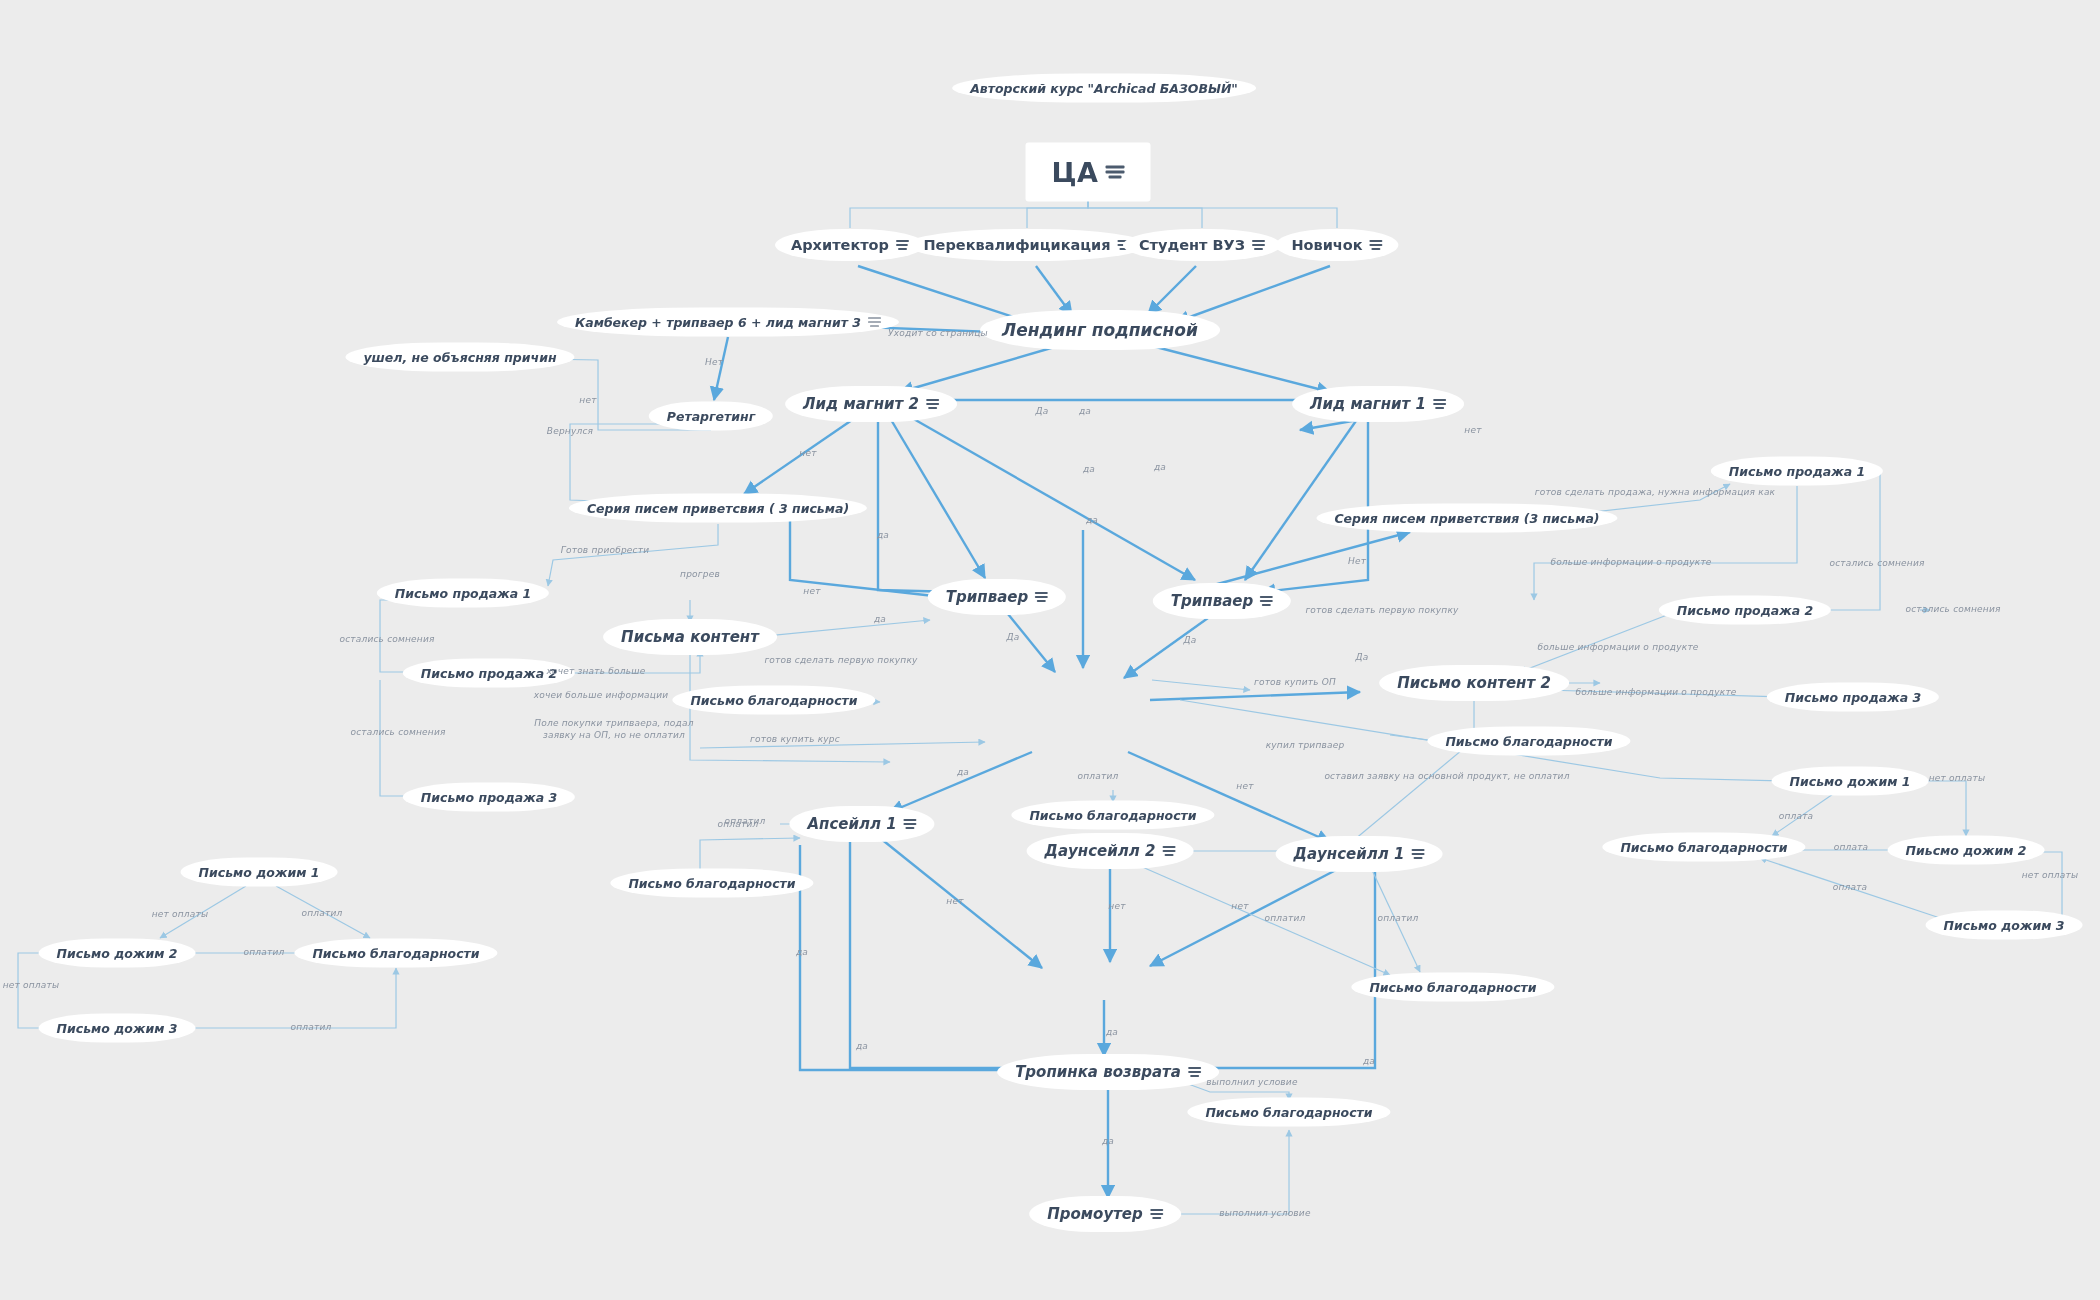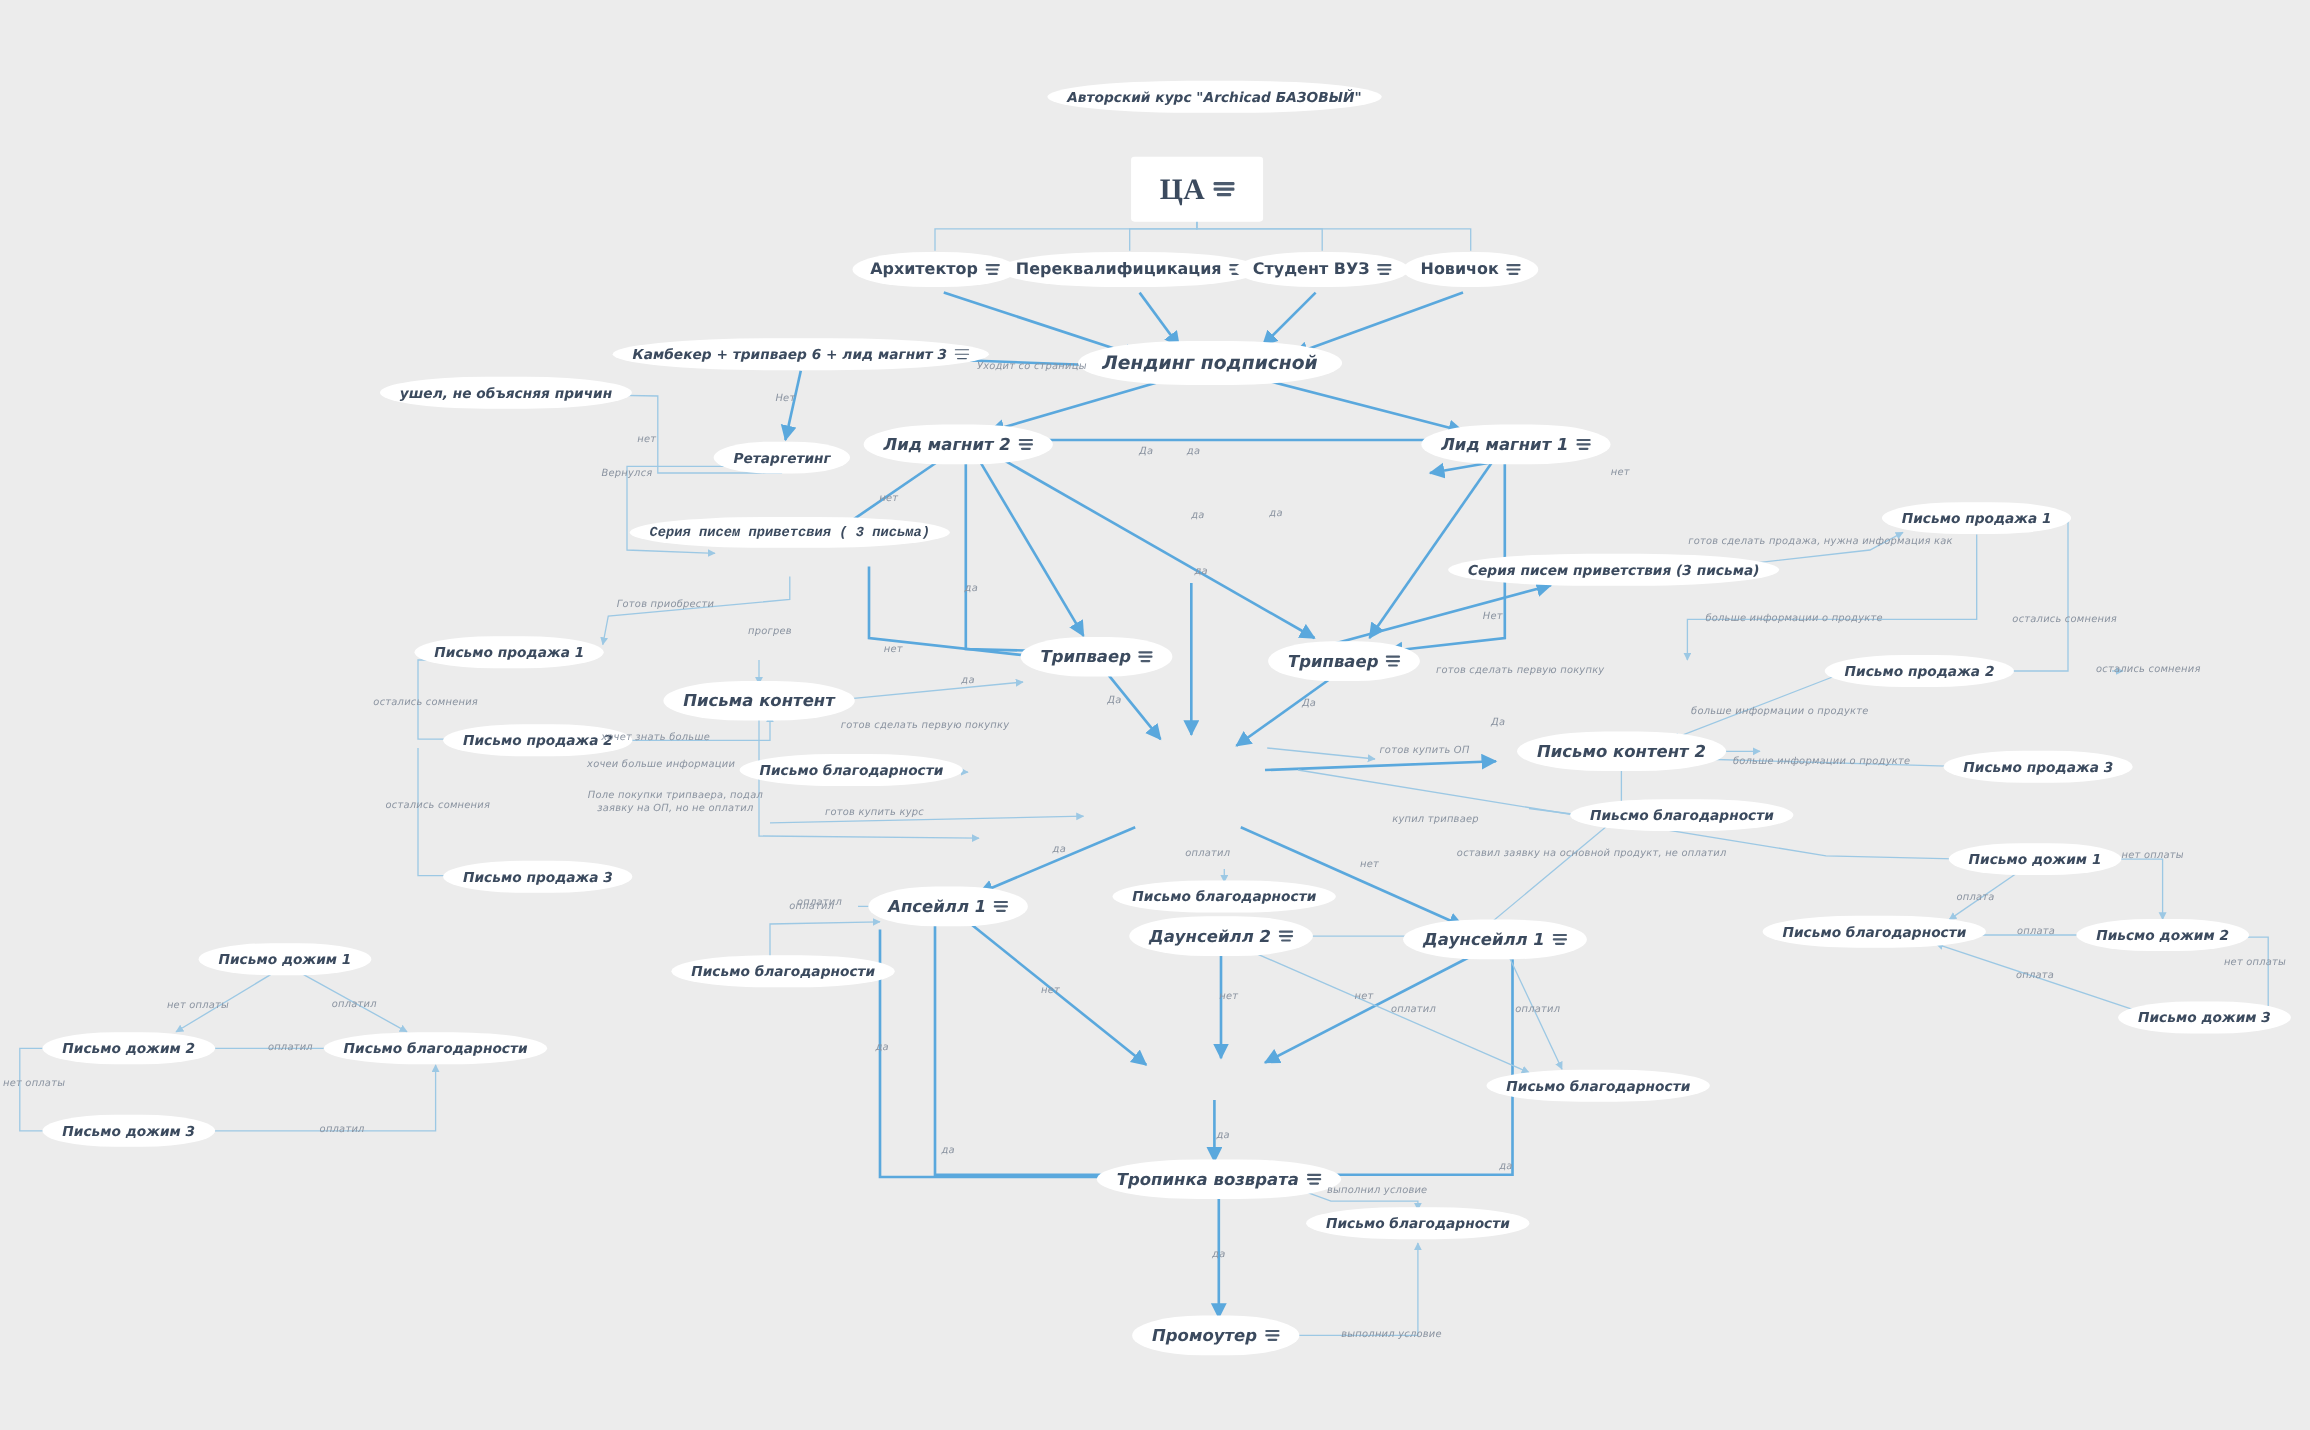--- a/index.html
+++ b/index.html
@@ -56,21 +56,20 @@
   
   .node.pill {
     border-radius: 50% / 60%;
     padding: 7px 18px;
     font-size: 12.5px;
     box-shadow: 0 0 0 0 rgba(0,0,0,0);
   }
   .node.rect {
     border-radius: 3px;
     padding: 12px 22px;
-    font-family: Liberation Serif, serif;
   }
   .node.multiline {
     border-radius: 46% / 48%;
     white-space: normal;
     text-align: center;
     line-height: 1.35;
   }
 
   .node.root {
     font-size: 27px;
@@ -352,21 +351,21 @@
         </span>
       </div>
       <div class="node pill mid" style="left: 1378px; top: 404px;">
         <span class="txt">Лид магнит 1</span>
         <span class="hamburger">
           <i></i>
           <i></i>
           <i></i>
         </span>
       </div>
-      <div class="node pill" style="left: 718px; top: 484px; font-family: Liberation Mono, monospace;">
+      <div class="node pill" style="left: 718px; top: 508px;">
         <span class="txt">Серия писем приветсвия ( 3 письма)</span>
       </div>
       <div class="node pill" style="left: 1467px; top: 518px;">
         <span class="txt">Серия писем приветствия (3 письма)</span>
       </div>
       <div class="node pill" style="left: 463px; top: 593px;">
         <span class="txt">Письмо продажа 1</span>
       </div>
       <div class="node pill" style="left: 489px; top: 673px;">
         <span class="txt">Письмо продажа 2</span>

